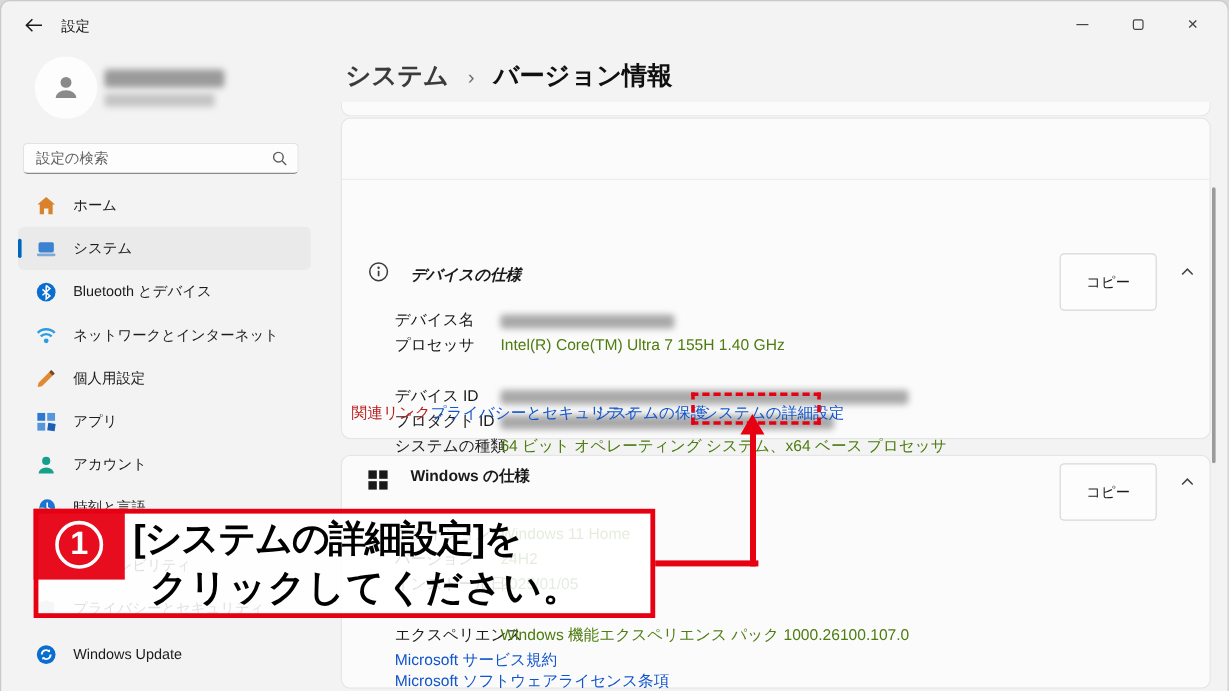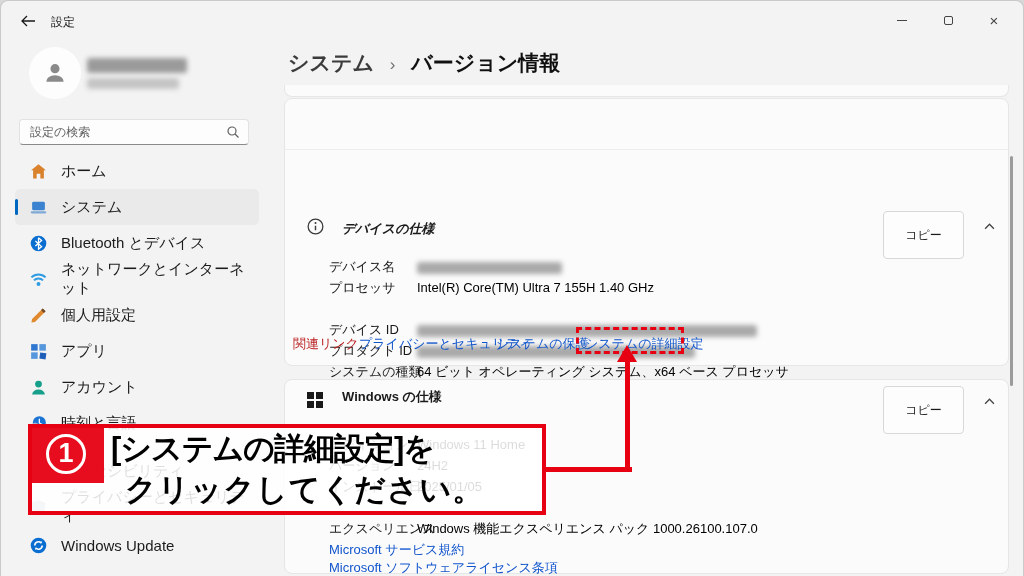--- a/index.html
+++ b/index.html
@@ -16,41 +16,41 @@
   .wc .minline{width:10px;height:0;border-top:1px solid #444;}
   
   .avatar{position:absolute;left:28px;top:46px;width:52px;height:52px;border-radius:50%;background:#fdfdfd;display:flex;align-items:center;justify-content:center;}
   .blur{background:#a9a9a9;border-radius:3px;filter:blur(2.5px);}
   .uname1{position:absolute;left:86px;top:57px;width:100px;height:15px;background:#9a9a9a;}
   .uname2{position:absolute;left:86px;top:77px;width:92px;height:11px;background:#c4c4c4;}
   .searchbox{position:absolute;left:18px;top:118px;width:230px;height:26px;background:#fdfdfd;border:1px solid #e2e2e2;border-bottom:1px solid #8a8a8a;border-radius:4px;}
   .searchbox input{position:absolute;left:8px;top:2px;width:185px;height:20px;border:none;outline:none;background:transparent;font-size:12px;color:#333;}
   .searchbox input::placeholder{color:#606060;}
   .search-ic{position:absolute;right:8px;top:5px;}
-  .nav-item{position:absolute;left:14px;width:244px;height:36px;display:flex;align-items:center;border-radius:5px;padding-left:14px;cursor:pointer;font-size:15px;color:#1b1b1b;}
+  .nav-item{position:absolute;left:14px;width:244px;height:36px;display:flex;align-items:center;border-radius:5px;padding-left:14px;cursor:pointer;font-size:12px;color:#1b1b1b;}
   .nav-item.sel{background:#eaeaea;}
   .pill{position:absolute;left:0;top:10px;width:3px;height:16px;border-radius:2px;background:#0067c0;}
   .nav-ic{width:18px;height:18px;margin-right:14px;flex:0 0 18px;display:flex;align-items:center;justify-content:center;}
   
   .breadcrumb{position:absolute;left:287px;top:48px;font-size:21px;}
   .bc-parent{color:#3b3b3b;font-weight:600;}
   .bc-sep{color:#707070;font-size:17px;margin:0 10px;}
   .bc-cur{color:#101010;font-weight:700;}
   .strip{position:absolute;left:283px;top:84px;width:725px;height:12px;background:#fbfbfb;border:1px solid #e6e6e6;border-top:none;border-radius:0 0 8px 8px;}
   .card{position:absolute;left:283px;width:725px;background:#fbfbfb;border:1px solid #e6e6e6;border-radius:8px;}
   .card1{top:97px;height:268px;}
   .card2{top:378px;height:195px;}
   .card-title{position:absolute;left:57px;font-size:13px;font-weight:600;color:#1a1a1a;}
   .hicon{position:absolute;left:22px;}
   .copy-btn{position:absolute;left:598px;width:81px;height:48px;background:#fdfdfd;border:1px solid #d8d8d8;border-radius:4px;font-size:12px;color:#1a1a1a;display:flex;align-items:center;justify-content:center;cursor:pointer;}
   .chev{position:absolute;left:694px;width:20px;height:30px;display:flex;align-items:center;justify-content:center;cursor:pointer;}
   .hr1{position:absolute;left:0;top:50px;width:100%;border-top:1px solid #ededed;}
   .srow{position:absolute;left:44px;font-size:13px;color:#1b1b1b;white-space:nowrap;}
   .srow .lab{display:inline-block;width:88px;font-weight:400;color:#191919;}
-  .srow .val{color:#000000;}
+  .srow .val{color:#4d7c0f;}
   .rel-label{position:absolute;left:8px;font-size:13px;font-weight:400;color:#b91c1c;}
   .link{font-size:13px;text-decoration:none;cursor:pointer;}
   .mslink{position:absolute;left:44px;font-size:13px;cursor:pointer;}
   .scroll-thumb{position:absolute;left:1009px;top:155px;width:3px;height:230px;border-radius:2px;background:#9b9b9b;}
   
   .dash-box{position:absolute;left:575px;top:326px;width:108px;height:27px;border:3px dashed var(--red);z-index:28;}
   .conn-h{position:absolute;left:543px;top:466px;width:88px;height:5px;background:var(--red);z-index:29;}
   .conn-v{position:absolute;left:624px;top:360px;width:5px;height:111px;background:var(--red);z-index:29;}
   .arrow-up{position:absolute;left:616px;top:344px;width:0;height:0;border-left:10px solid transparent;border-right:10px solid transparent;border-bottom:17px solid var(--red);z-index:29;}
   .ann-box{position:absolute;left:27px;top:423px;width:518px;height:91px;border:4px solid var(--red);background:rgba(255,255,255,0.86);z-index:30;}

